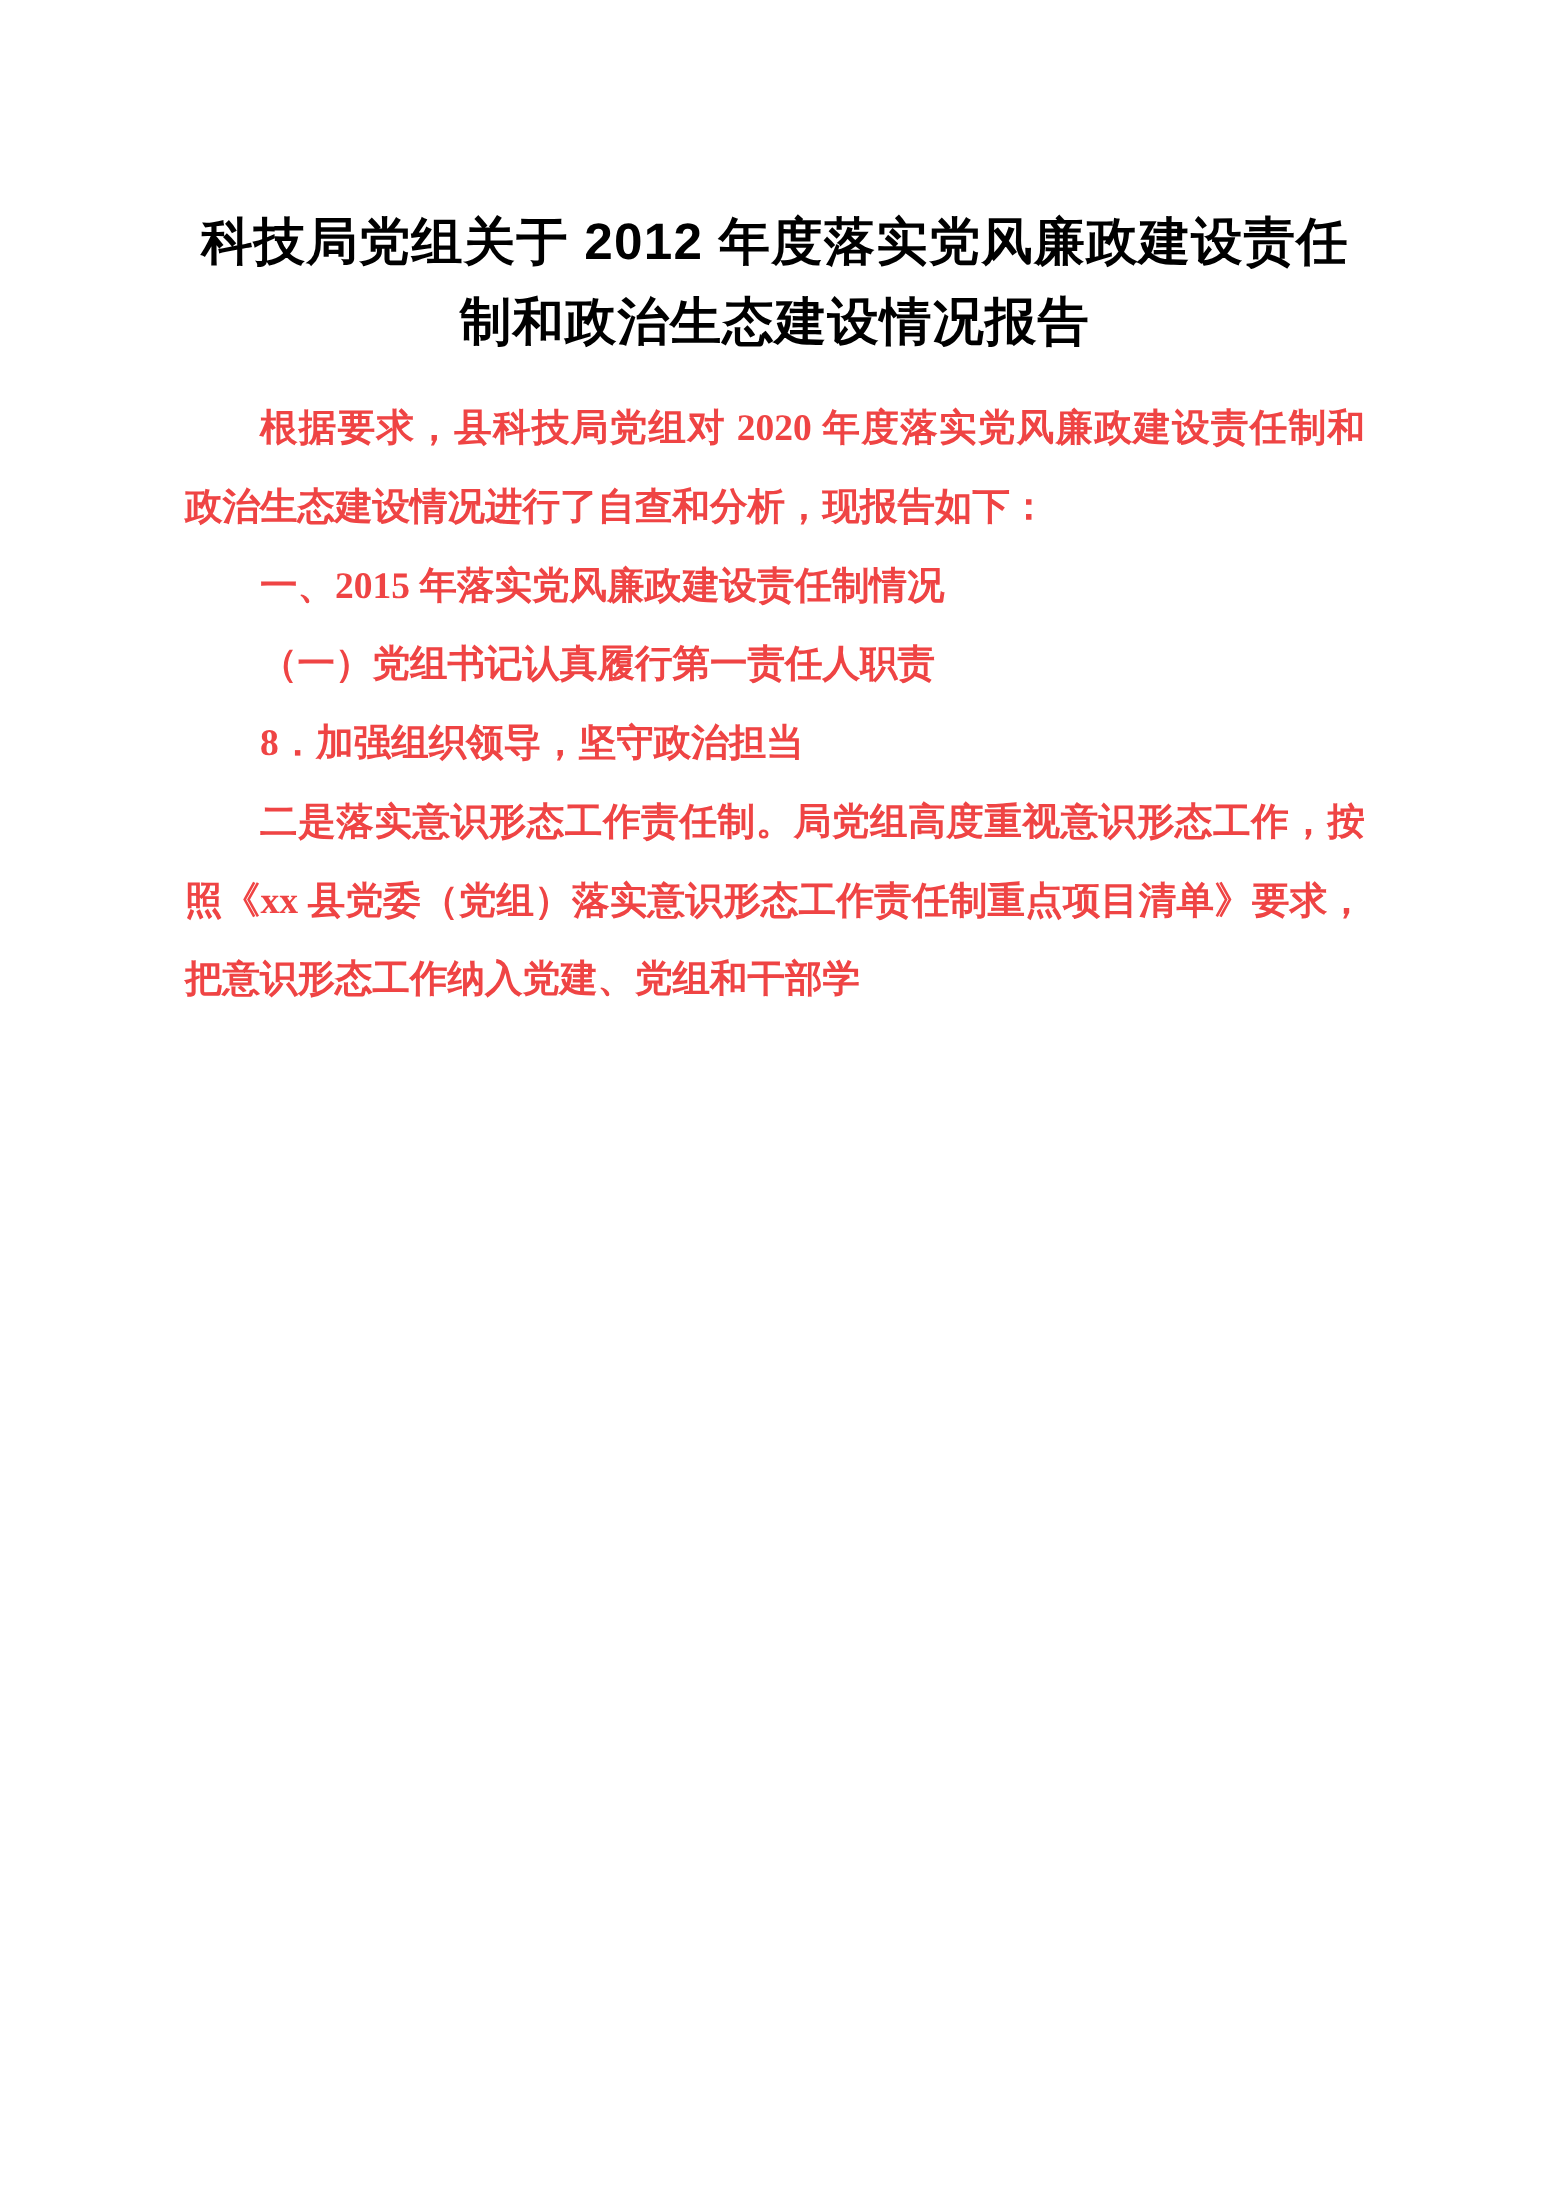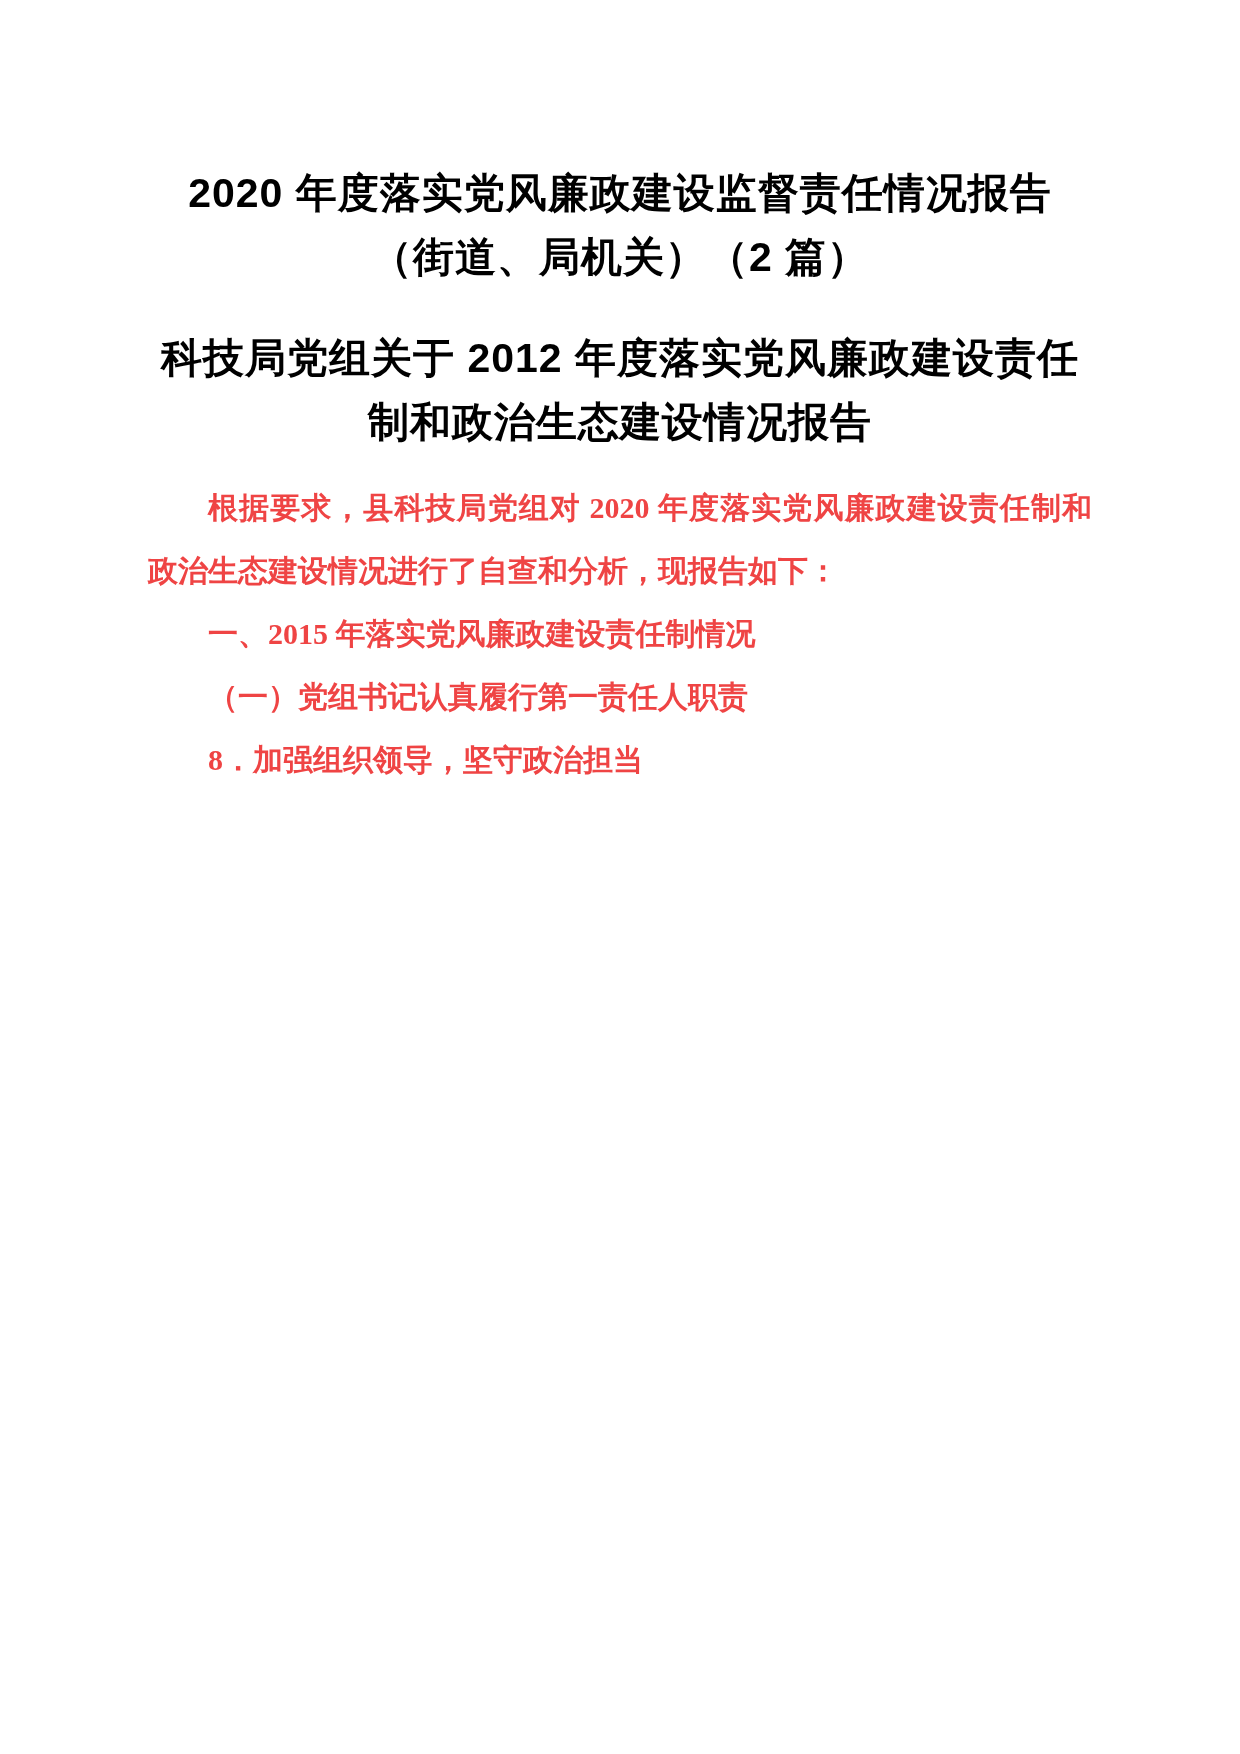--- a/index.html
+++ b/index.html
@@ -54,21 +54,21 @@
     text-align: justify;
     word-break: break-all;
     color: #ef4444;
     font-weight: bold;
   }
 </style>
 </head>
 <body>
 
 <div class="page">
-  <h1 class="doc-title">2020 年度落实党风廉政建设监督责任情况报告（街道、局机关）（2 篇）</h1>
   <h2 class="doc-subtitle">科技局党组关于 2012 年度落实党风廉政建设责任制和政治生态建设情况报告</h2>
   <div class="doc-body">
       <p class="para body">根据要求，县科技局党组对 2020 年度落实党风廉政建设责任制和政治生态建设情况进行了自查和分析，现报告如下：</p>
       <p class="para heading-level-1">一、2015 年落实党风廉政建设责任制情况</p>
       <p class="para heading-level-2">（一）党组书记认真履行第一责任人职责</p>
       <p class="para heading-level-3">8．加强组织领导，坚守政治担当</p>
+      <p class="para body">二是落实意识形态工作责任制。局党组高度重视意识形态工作，按照《xx 县党委（党组）落实意识形态工作责任制重点项目清单》要求，把意识形态工作纳入党建、党组和干部学</p>
     </div>
 </div>
 
 </body></html>

